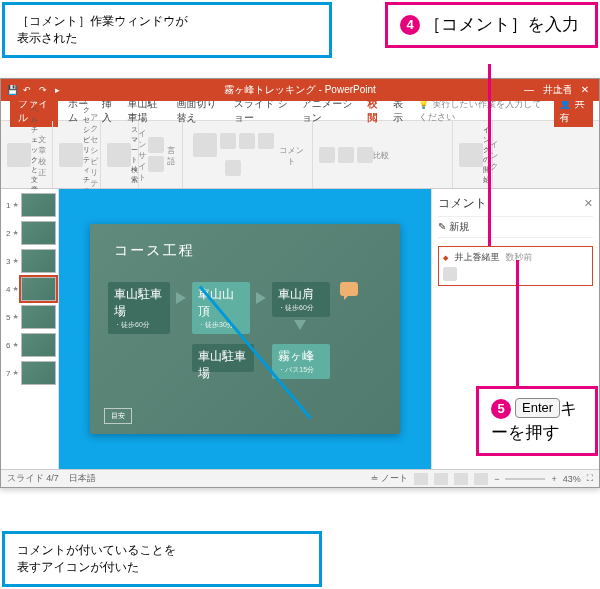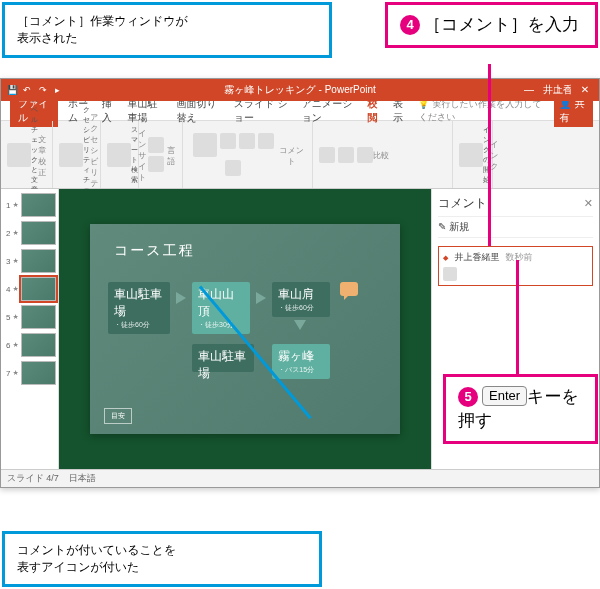--- a/index.html
+++ b/index.html
@@ -28,21 +28,21 @@
 .ribbon .grp .ic{width:16px;height:16px;background:#ddd;border-radius:2px;display:inline-block}
 .ribbon .grp .ic.big{width:24px;height:24px}
 .ribbon .grp .lbl{font-size:8px;color:#888;margin-top:2px}
 .workspace{position:absolute;top:110px;bottom:18px;left:0;right:0;display:flex}
 .thumbs{width:58px;background:#fff;border-right:1px solid #ddd;overflow:hidden;padding:4px 2px}
 .thumb{display:flex;align-items:center;margin-bottom:4px;gap:2px}
 .thumb .n{width:8px;font-size:8px;color:#666;text-align:right}
 .thumb .star{font-size:7px;color:#888}
 .thumb .mini{width:38px;height:24px;border:1px solid #bbb;background:linear-gradient(135deg,#5a8a7a,#4a7a6a);position:relative}
 .thumb.sel .mini{outline:2px solid #d04626}
-.canvas{flex:1;background:#14532d;position:relative;display:flex;align-items:center;justify-content:center}
+.canvas{flex:1;background:#0ea5e9;position:relative;display:flex;align-items:center;justify-content:center}
 .slide{width:310px;height:210px;background:linear-gradient(135deg,#608a7c 0%,#4f7a6d 100%);color:#fff;position:relative;box-shadow:0 2px 8px rgba(0,0,0,.3)}
 .slide .stitle{position:absolute;top:18px;left:24px;font-size:14px;letter-spacing:2px}
 .shape{position:absolute;font-size:8px;padding:4px 6px;border-radius:2px}
 .shape .st{font-size:12px}
 .shape .sb{font-size:7px;opacity:.85}
 .arrow-r{position:absolute;width:0;height:0;border-top:6px solid transparent;border-bottom:6px solid transparent;border-left:10px solid #7aa89b}
 .arrow-d{position:absolute;width:0;height:0;border-left:6px solid transparent;border-right:6px solid transparent;border-top:10px solid #7aa89b}
 .speech{position:absolute;width:18px;height:14px;background:#f0b070;border-radius:3px}
 .speech::after{content:"";position:absolute;bottom:-4px;left:4px;width:0;height:0;border-top:5px solid #f0b070;border-right:5px solid transparent}
 .legend{position:absolute;bottom:10px;left:14px;border:1px solid rgba(255,255,255,.6);padding:2px 6px;font-size:7px}
@@ -69,21 +69,21 @@
 </head>
 <body>
 
 <div class="callout-blue" style="left:2px;top:2px;width:330px">
   <span style="white-space:pre-line">［コメント］作業ウィンドウが
 表示された</span>
 </div>
 <div class="callout" style="right:2px;top:2px;width:213px">
   <span class="num">4</span><span>［コメント］を入力</span>
 </div>
-<div class="callout" style="right:2px;top:374px;width:155px">
+<div class="callout" style="right:2px;top:386px;width:122px">
   <span class="num">5</span><span class="key">Enter</span><span>キーを押す</span>
 </div>
 <div class="callout-blue" style="left:2px;bottom:2px;width:320px">
   <span style="white-space:pre-line">コメントが付いていることを
 表すアイコンが付いた</span>
 </div>
 
 <div class="leader" style="left:488px;top:64px;width:3px;height:182px"></div>
 <div class="leader" style="left:516px;top:260px;width:3px;height:126px"></div>
 <div class="leader-blue" style="left:200px;top:285px;width:172px;height:3px;transform:rotate(50deg);transform-origin:left center"></div>
@@ -256,14 +256,26 @@
         <div class="row">
           <div class="av"></div>
         </div>
       </div>
     </div>
   </div>
 
   <div class="status">
     <span>スライド 4/7</span>
     <span>日本語</span>
+    <div class="r">
+      <span>≐ <span>ノート</span></span>
+      <span class="vbtn"></span>
+      <span class="vbtn"></span>
+      <span class="vbtn"></span>
+      <span class="vbtn"></span>
+      <span>−</span>
+      <span style="width:40px;height:2px;background:#ccc;display:inline-block"></span>
+      <span>+</span>
+      <span>43%</span>
+      <span>⛶</span>
+    </div>
   </div>
 </div>
 
 </body></html>

